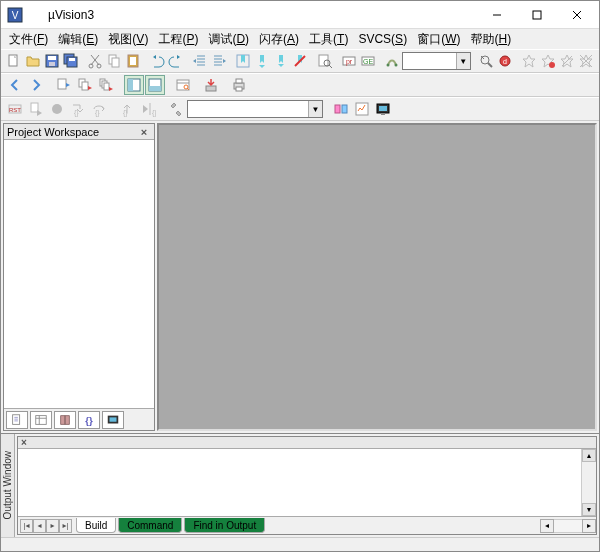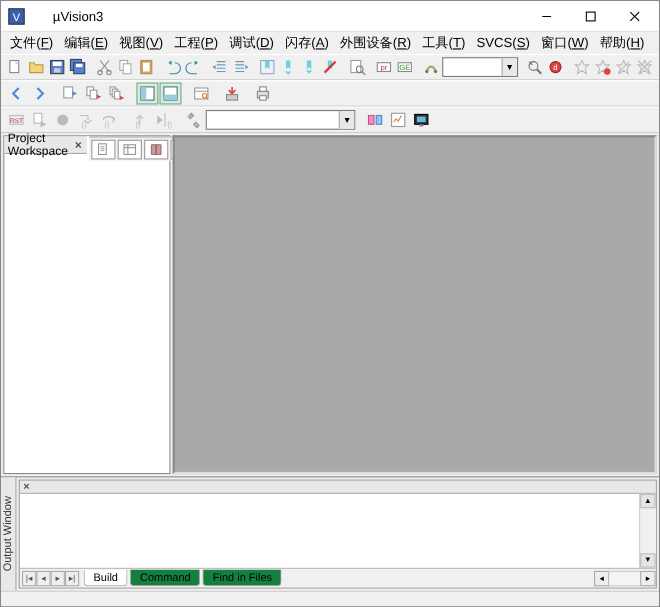--- a/index.html
+++ b/index.html
@@ -15,21 +15,21 @@
 .menuitem u { text-decoration: underline; }
 .toolbar { height: 24px; background: #f0f0f0; border-top: 1px solid #fff; border-bottom: 1px solid #ccc; display: flex; align-items: center; padding: 0 4px; gap: 1px; }
 .tbtn { width: 20px; height: 20px; display: flex; align-items: center; justify-content: center; border: 1px solid transparent; }
 .tbtn.active { border: 1px solid #7a9; background: #d8ecd8; }
 .tbtn svg { width: 16px; height: 16px; }
 .sep { width: 6px; }
 .combo { height: 18px; border: 1px solid #7a7a7a; background: #fff; display: flex; align-items: center; }
 .combo .cb-body{flex:1;height:100%;}
 .combo .cb-btn{width:14px;height:100%;background:#e8e8e8;border-left:1px solid #aaa;display:flex;align-items:center;justify-content:center;font-size:8px;}
 .client { flex: 1; display: flex; min-height: 0; }
-.dock-left { width: 152px; display: flex; flex-direction: row; border: 1px solid #888; margin: 2px; background: #fff; }
+.dock-left { width: 152px; display: flex; flex-direction: column; border: 1px solid #888; margin: 2px; background: #fff; }
 .dock-title { height: 16px; background: #e8e8e8; border-bottom: 1px solid #aaa; display: flex; align-items: center; padding: 0 3px; font-size:11px;}
 .dock-title .spacer{flex:1;}
 .dock-close{width:14px;height:12px;display:flex;align-items:center;justify-content:center;font-size:11px;font-weight:bold;color:#555;}
 .dock-body { flex: 1; background: #fff; border: 1px solid #fff; overflow:auto;}
 .dock-tabs { height: 22px; background: #f0f0f0; border-top:1px solid #aaa; display: flex; align-items:center; padding:1px 2px; gap:2px;}
 .dock-tab{width:22px;height:18px;border:1px solid #999;background:#fff;display:flex;align-items:center;justify-content:center;}
 .mdi { flex: 1; margin: 2px 2px 2px 0; border: 2px inset #ddd; background: #a9a9a9; }
 .output-wrap{display:flex;height:104px;border-top:1px solid #888;}
 .ow-label{width:14px;background:#e8e8e8;border-right:1px solid #aaa;display:flex;align-items:center;justify-content:center;}
 .ow-label span{writing-mode:vertical-rl;transform:rotate(180deg);font-size:10px;color:#333;}
@@ -87,21 +87,20 @@
     </div>
   </div>
 
   <div class="menubar">
     <span class="menuitem"><span>文件</span>(<u>F</u>)</span>
     <span class="menuitem"><span>编辑</span>(<u>E</u>)</span>
     <span class="menuitem"><span>视图</span>(<u>V</u>)</span>
     <span class="menuitem"><span>工程</span>(<u>P</u>)</span>
     <span class="menuitem"><span>调试</span>(<u>D</u>)</span>
     <span class="menuitem"><span>闪存</span>(<u>A</u>)</span>
-    <span class="menuitem"><span>外围设备</span>(<u>R</u>)</span>
     <span class="menuitem"><span>工具</span>(<u>T</u>)</span>
     <span class="menuitem"><span>SVCS</span>(<u>S</u>)</span>
     <span class="menuitem"><span>窗口</span>(<u>W</u>)</span>
     <span class="menuitem"><span>帮助</span>(<u>H</u>)</span>
   </div>
 
   <div class="toolbar">
     <div class="tbtn">
         <svg viewBox="0 0 16 16">
           <rect x="3" y="2" width="8" height="11" fill="#fff" stroke="#888"></rect>
@@ -499,21 +498,21 @@
           <div class="nav-btn">▸</div>
           <div class="nav-btn">▸|</div>
         </div>
         <div class="out-tab active">
             <span>Build</span>
           </div>
         <div class="out-tab inactive">
             <span>Command</span>
           </div>
         <div class="out-tab inactive">
-            <span>Find in Files</span>
+            <span>Find in Output</span>
           </div>
         <div class="grow"></div>
         <div class="hscroll">
           <div class="arr">◂</div>
           <div class="track"></div>
           <div class="arr">▸</div>
         </div>
       </div>
     </div>
   </div>

